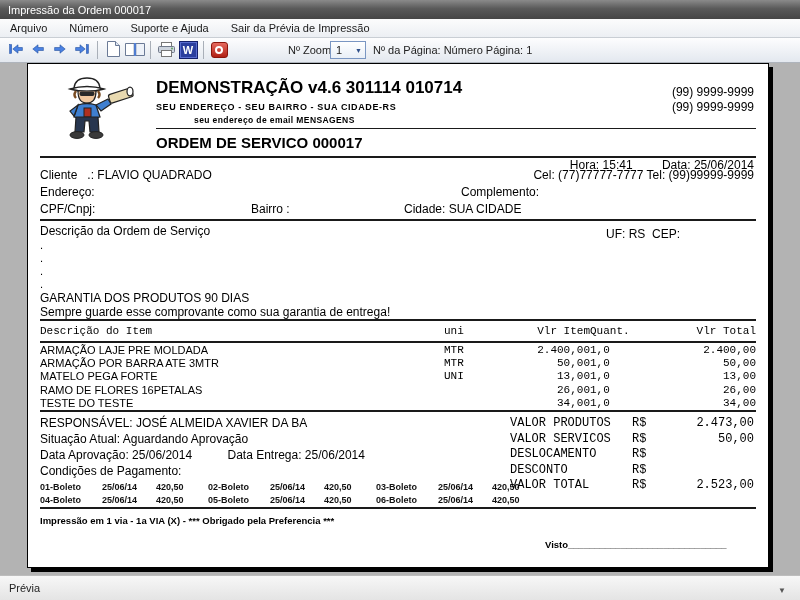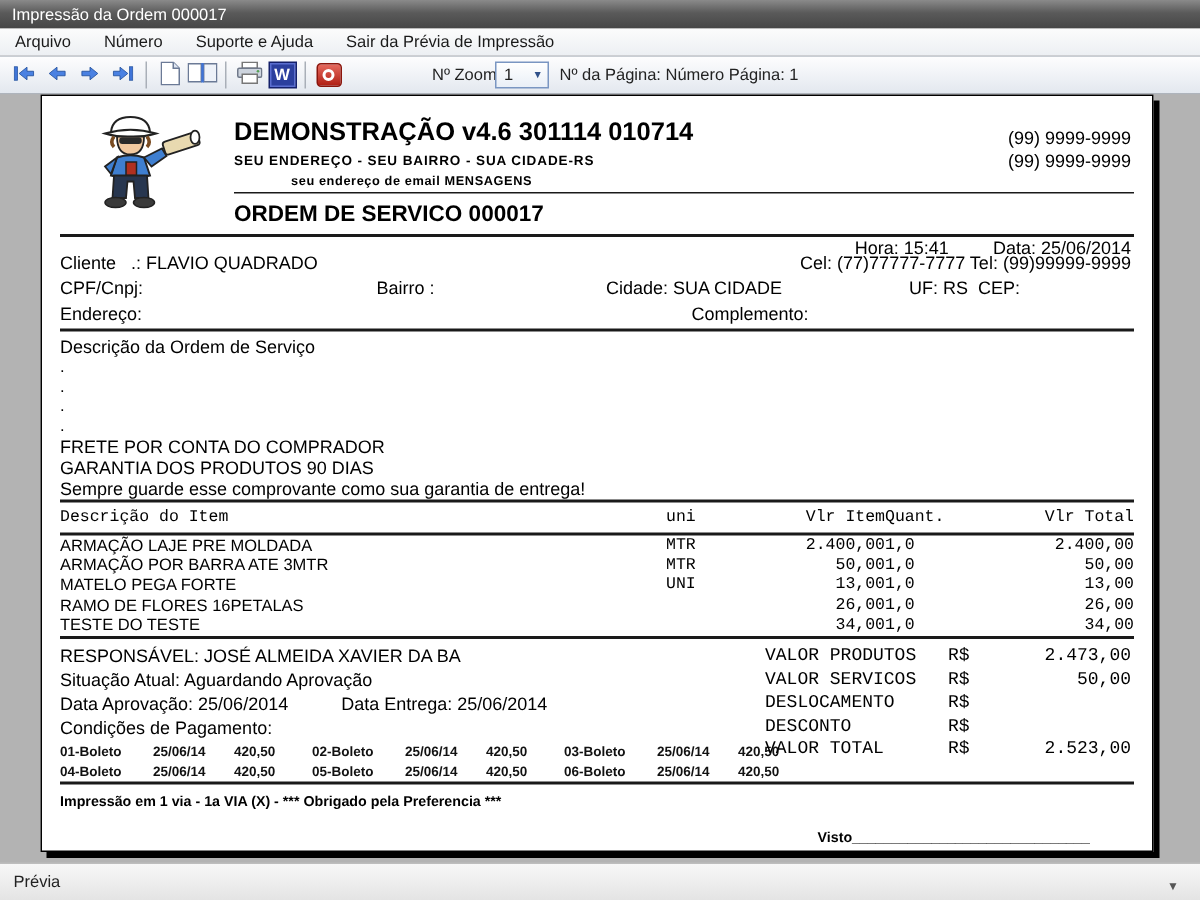--- a/index.html
+++ b/index.html
@@ -27,21 +27,21 @@
   .dropdown .val { flex:1; padding-left:5px; }
   .dropdown .arr { width:13px; height:100%; display:flex; align-items:center; justify-content:center;
     font-size:7px; color:#30518a; }
   .pageinfo { position:absolute; left:373px; }
 
   
   .preview { position:absolute; top:63px; left:0; right:0; bottom:25px; background:#b3b3b3; }
   .page { position:absolute; left:27px; top:0; width:742px; height:505px; background:#fff;
     border:1px solid #000; box-shadow:4px 4px 0 #000; padding:0 12px; color:#000; }
   .rule2 { height:2px; background:#1a1a1a; }
-  .pre { white-space:pre; }
+  .pre { white-space:pre;margin-top:25px; }
   .bold { font-weight:bold; }
 
   
   .doc-header { position:relative; height:100px; }
   .logo { position:absolute; left:16px; top:11px; }
   .company-name { position:absolute; left:116px; top:14px; font-size:17px; font-weight:bold; }
   .company-addr { position:absolute; left:116px; top:38px; font-size:9px; font-weight:bold; letter-spacing:.6px; }
   .company-mail { position:absolute; left:116px; top:51px; font-size:8.5px; font-weight:bold; letter-spacing:.4px;padding-left:38px; }
   .phones { position:absolute; right:2px; top:21px; text-align:right; font-size:12px; line-height:15px; }
   .hline1 { position:absolute; left:116px; right:0; top:64px; height:1px; background:#1a1a1a; }
@@ -236,44 +236,43 @@
       </div>
       <div class="hline2"></div>
     </div>
 
     <div class="client">
       <div class="row">
         <span class="pre">Cliente   .: FLAVIO QUADRADO</span>
         <span class="cel">Cel: (77)77777-7777 Tel: (99)99999-9999</span>
       </div>
       <div class="row">
+        <span>Endereço:</span>
+        <span class="compl">Complemento:</span>
+      </div>
+      <div class="row">
         <span>CPF/Cnpj:</span>
         <span class="bairro">Bairro :</span>
         <span class="cidade">Cidade: SUA CIDADE</span>
         <span class="uf pre">UF: RS  CEP:</span>
       </div>
-      <div class="row">
-        <span>Endereço:</span>
-        <span class="compl">Complemento:</span>
-      </div>
     </div>
     <div class="rule2"></div>
 
     <div class="desc">
       <div class="title">Descrição da Ordem de Serviço</div>
       <div>
 
       <div class="dot">.</div>
           <div class="dot">.</div>
           <div class="dot">.</div>
           <div class="dot">.</div>
         </div>
       <div>
 
-      <div class="note">FRETE POR CONTA DO COMPRADOR</div>
           <div class="note">GARANTIA DOS PRODUTOS 90 DIAS</div>
           <div class="note">Sempre guarde esse comprovante como sua garantia de entrega!</div>
         </div>
     </div>
 
     <div class="rule2"></div>
     <div class="thead">
       <span class="c-desc">Descrição do Item</span>
       <span class="c-uni">uni</span>
       <span class="c-vi">Vlr Item</span>

